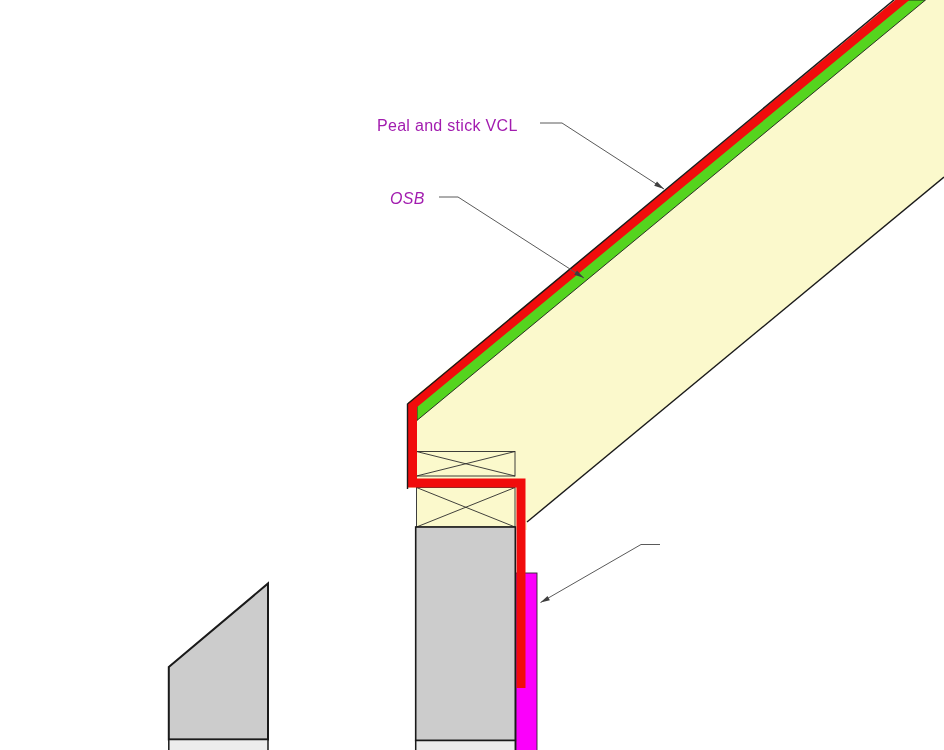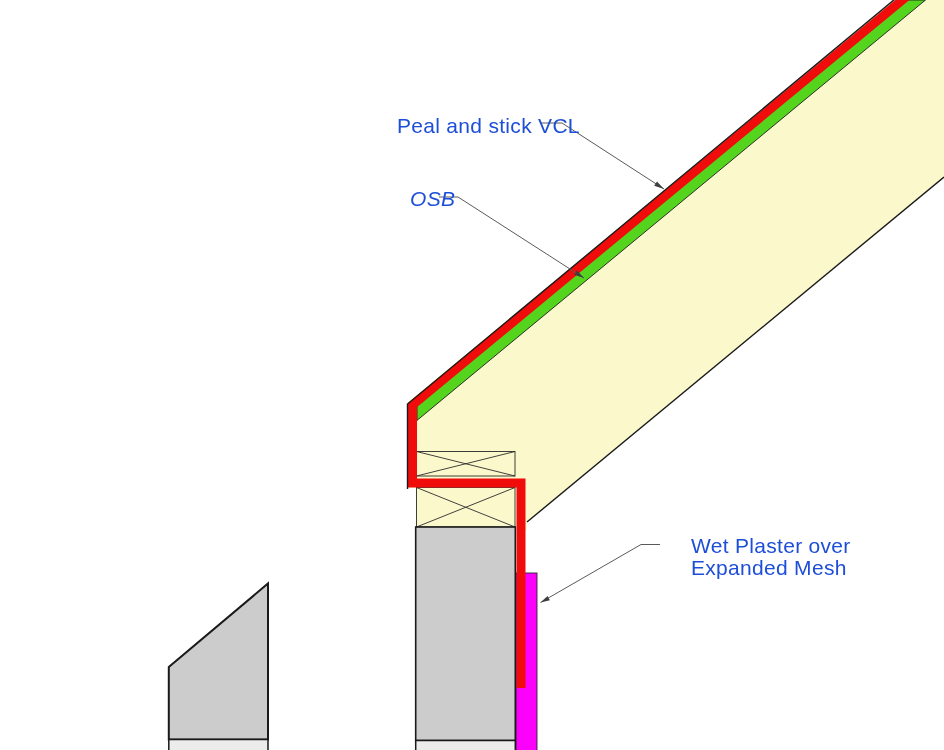--- a/index.html
+++ b/index.html
@@ -15,27 +15,26 @@
     overflow: hidden;
     background: #ffffff;
   }
   #drawing-svg {
     position: absolute;
     left: 0;
     top: 0;
   }
   .callout {
     position: absolute;
-    color: #1d4ed8;
-    font-size: 21px;
+    color: #a21caf;
+    font-size: 16px;
     letter-spacing: 0.3px;
     line-height: 22px;
     white-space: nowrap;
     user-select: none;
-    margin-left: 20px;
   }
 </style>
 </head>
 <body>
 
 <div id="canvas">
 
   <svg id="drawing-svg" width="944" height="750" viewBox="0 0 944 750">
 
     <path d="M408,402 L895,0 L944,0 L944,177 L527,522 L527,530 L417,530 L417,488 L408,488 Z" stroke="none" fill="#fbf9cc"></path>
@@ -81,18 +80,14 @@
     <g>
       <polyline points="660,544.5 641,544.5 540.5,602.5" fill="none" stroke="#5a5a5a" stroke-width="1"></polyline>
       <polygon points="540.5,602.5 547.5,595.9 549.9,600.2" fill="#3f3f3f" stroke="none"></polygon>
     </g>
   </svg>
 
   <div class="callout" style="left:377px; top:115px;">Peal and stick VCL</div>
 
   <div class="callout" style="left:390px; top:188px;font-style:italic;">OSB</div>
 
-  <div class="callout" style="left:671px; top:535px;">
-    <div>Wet Plaster over</div>
-    <div>Expanded Mesh</div>
-  </div>
 
 </div>
 
 </body></html>

